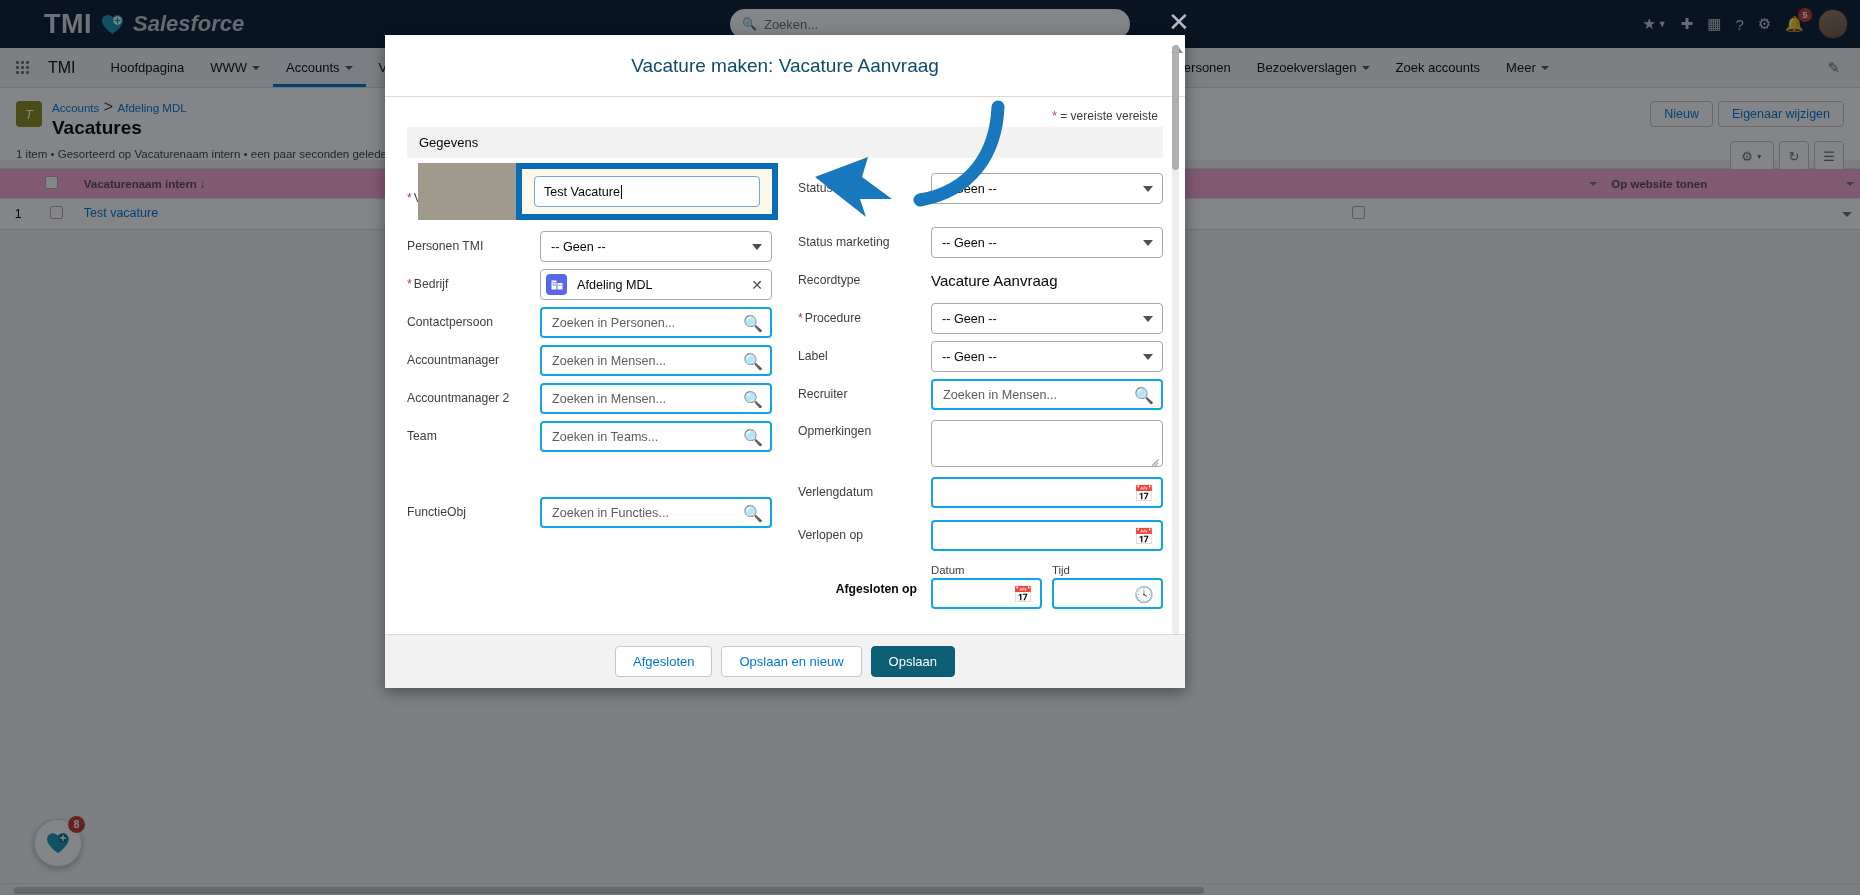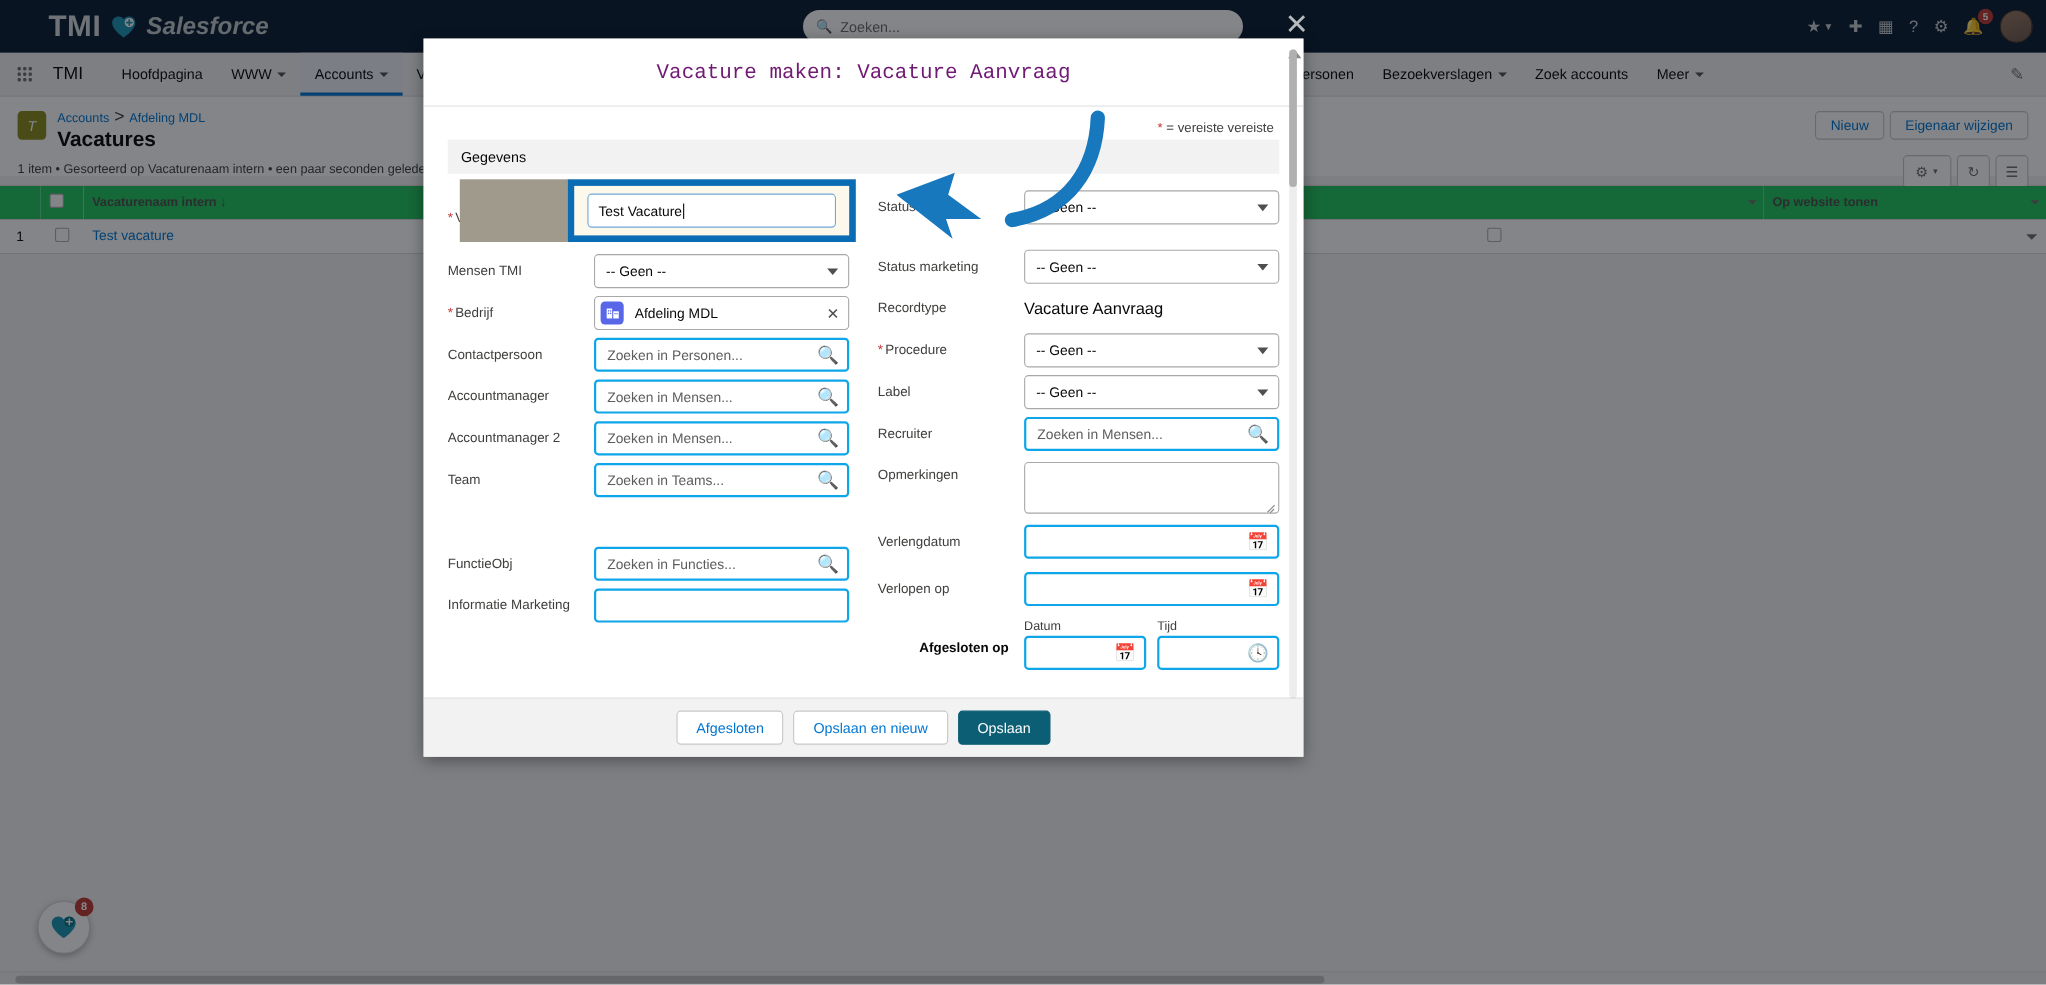--- a/index.html
+++ b/index.html
@@ -131,21 +131,21 @@
   .icon-btn {
     width: 30px; height: 30px; border: 1px solid #c9c7c5; background: #fff;
     border-radius: 4px; display: flex; align-items: center; justify-content: center;
     color: #706e6b; font-size: 13px; cursor: pointer;
   }
   .icon-btn.wide { width: 44px; gap:3px; }
 
   
   .lv-table { width: 100%; border-collapse: collapse; background: #fff; }
   .lv-table th {
-    background: #22c55e; border-top: 1px solid #dddbda; border-bottom: 1px solid #dddbda;
+    background: #f9a8d4; border-top: 1px solid #dddbda; border-bottom: 1px solid #dddbda;
     font-size: 11.5px; color: #514f4d; text-align: left;
     padding: 7px 8px; font-weight: bold; white-space: nowrap; position: relative;
   }
   .lv-table td {
     border-bottom: 1px solid #dddbda; font-size: 12.5px;
     padding: 7px 8px; color: #080707;
   }
   .lv-table td a { color: #0176d3; text-decoration: none; }
   .cbox {
     width: 13px; height: 13px; border: 1px solid #b0adab;
@@ -198,21 +198,21 @@
     background: #f3f2f2;
     box-shadow: 0 4px 14px rgba(0,0,0,.4);
     display: flex; flex-direction: column;
     overflow: hidden;
   }
   .modal-header {
     height: 62px; background: #fff;
     border-bottom: 1px solid #dddbda;
     display: flex; align-items: center; justify-content: center;
   }
-  .modal-title { font-size: 19px; color: #701a75; font-family: Liberation Mono, monospace; }
+  .modal-title { font-size: 19px; color: #0c4a6e; }
   .modal-body {
     flex: 1; background: #fff; overflow: hidden; position: relative;
   }
   .req-note {
     text-align: right; font-size: 12px; color: #3e3e3c;
     padding: 12px 27px 4px 0;
   }
   .req-star { color: #c23934; }
   .section-head {
     background: #f3f2f2; margin: 0 22px;
@@ -546,21 +546,21 @@
       <div>
 
         <div class="frow" style="min-height:57px;">
           <div class="flabel req">Vacaturenaam intern</div>
           <div class="fctl">
             <div class="input-box">Test Vacature</div>
           </div>
         </div>
 
         <div class="frow">
-          <div class="flabel">Mensen TMI</div>
+          <div class="flabel">Personen TMI</div>
           <div class="fctl">
             <div class="select-box">
               <span>-- Geen --</span>
               <span class="sel-caret"></span>
             </div>
           </div>
         </div>
 
         <div class="frow">
           <div class="flabel req">Bedrijf</div>
@@ -622,26 +622,20 @@
           </div>
 
         <div class="frow">
           <div class="flabel">FunctieObj</div>
           <div class="fctl">
             <div class="input-box placeholder">Zoeken in Functies...</div>
             <span class="mag">🔍</span>
           </div>
         </div>
 
-        <div class="frow">
-          <div class="flabel">Informatie Marketing</div>
-          <div class="fctl">
-            <div class="input-box"></div>
-          </div>
-        </div>
 
       </div>
 
       <div>
 
         <div class="frow">
           <div class="flabel">Status</div>
           <div class="fctl">
             <div class="select-box">
               <span>-- Geen --</span>

